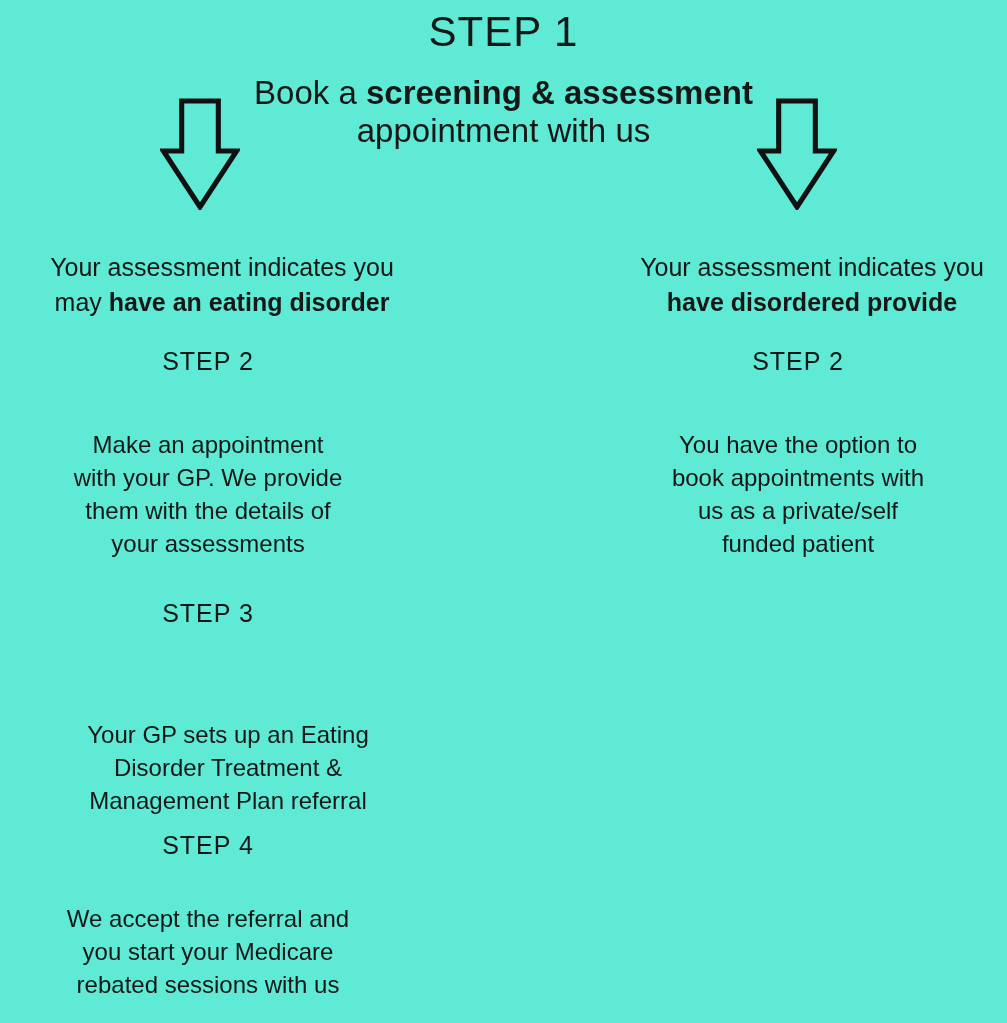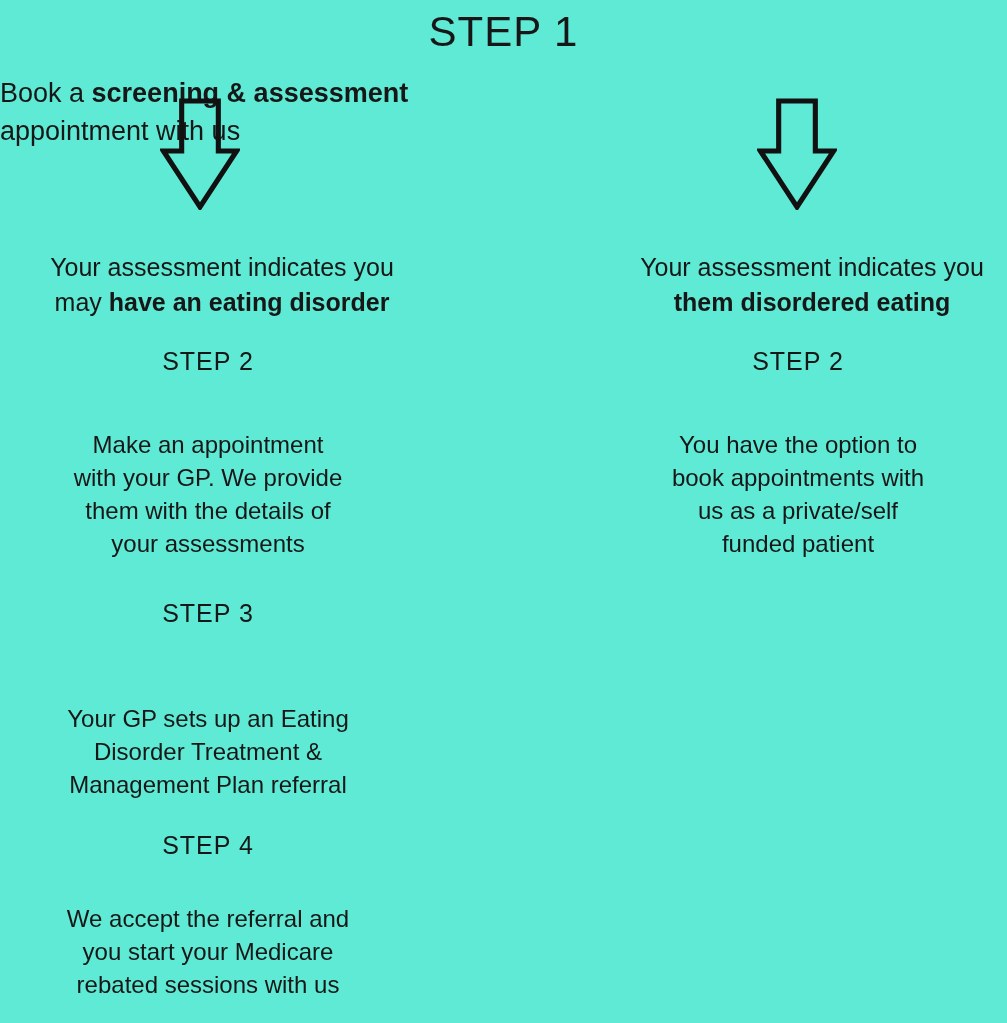--- a/index.html
+++ b/index.html
@@ -22,22 +22,22 @@
     font-size: 42px;
     font-weight: 400;
     letter-spacing: 1px;
     line-height: 48px;
     white-space: nowrap;
   }
   #step1-title { top: 8px; }
   .subtitle {
     position: absolute;
     top: 74px; left: 0; right: 0;
-    text-align: left;
-    font-size: 27px;
+    text-align: center;
+    font-size: 33px;
     line-height: 38px;
     font-weight: 400;
   }
   .subtitle strong { font-weight: 700; }
   .arrow {
     position: absolute;
     top: 98px;
     width: 80px;
     height: 112px;
   }
@@ -55,21 +55,21 @@
   .outcome { top: 250px; padding-left: 28px; }
   .outcome strong { font-weight: 700; }
   .body-text {
     font-size: 24px;
     line-height: 33px;
     white-space: pre-line;
   }
   .h-step2 { top: 344px; }
   .p-step2 { top: 428px; }
   .h-step3 { top: 596px; }
-  .p-step3 { top: 702px; }
+  .p-step3 { top: 718px; margin-left: 20px; }
   .h-step4 { top: 828px; }
   .p-step4 { top: 902px; }
 </style>
 </head>
 <body>
 
 <div class="canvas">
 
   <h1 class="step-title" id="step1-title">STEP 1</h1>
 
@@ -101,21 +101,21 @@
 Disorder Treatment &amp;
 Management Plan referral</p>
 
   <h2 class="block step-title h-step4 col-left">STEP 4</h2>
   <p class="block body-text p-step4 col-left">We accept the referral and
 you start your Medicare
 rebated sessions with us</p>
 
   <p class="block col-right outcome">
     <span>Your assessment indicates you</span><br>
-    <strong>them disordered eating</strong>
+    <strong>have disordered provide</strong>
   </p>
 
   <h2 class="block step-title h-step2 col-right">STEP 2</h2>
   <p class="block body-text p-step2 col-right">You have the option to
 book appointments with
 us as a private/self
 funded patient</p>
 
 </div>
 

